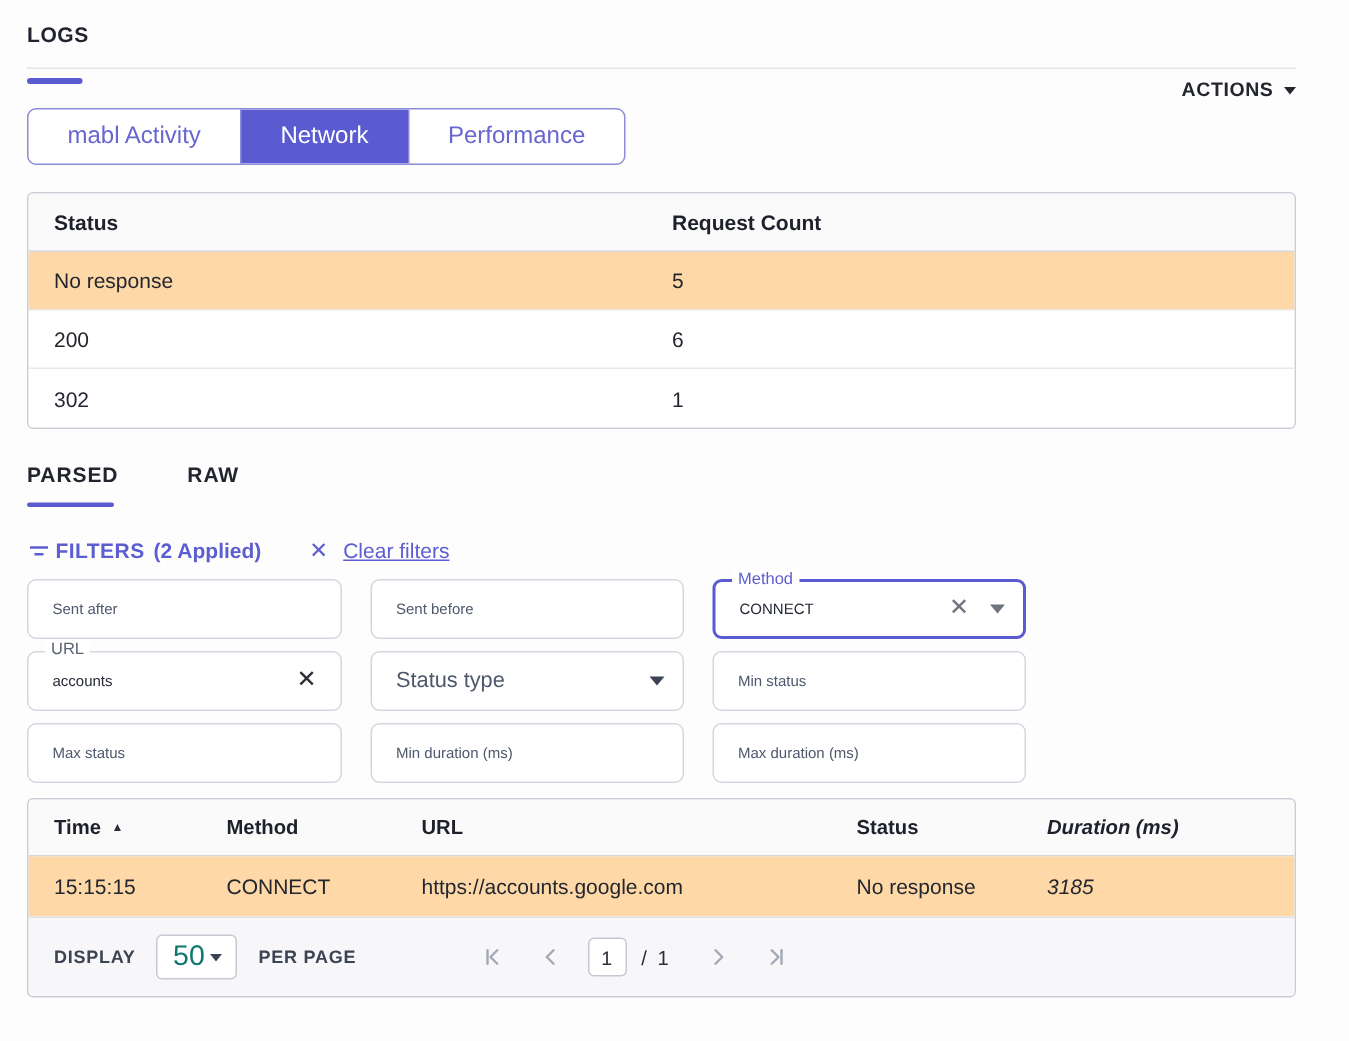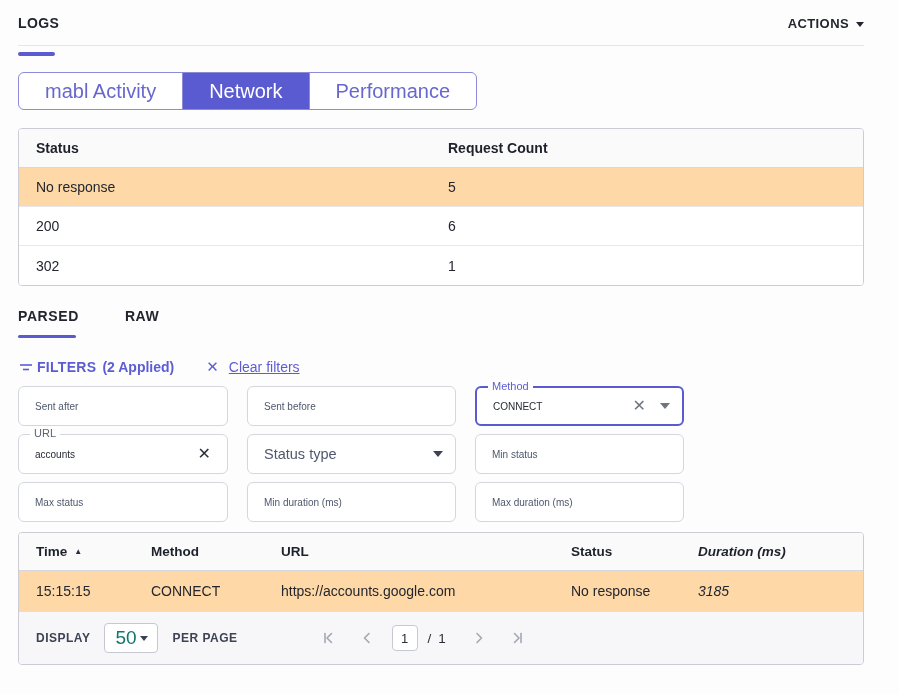--- a/index.html
+++ b/index.html
@@ -4,26 +4,26 @@
 <style>
   * { margin:0; padding:0; box-sizing:border-box; }
   html,body { width:899px; height:694px; overflow:hidden; background:#fdfdfe; }
   body { font-family:"Liberation Sans", sans-serif; color:#23262f; }
   .page { padding:0 35px 0 18px; }
 
   
   .header { position:relative; height:46px; border-bottom:1px solid #e5e5ea; display:flex; justify-content:space-between; align-items:flex-start; }
   .logs-tab { position:relative; padding-top:15px; font-size:14px; font-weight:700; letter-spacing:.4px; color:#212430; height:56px; }
   .logs-underline { position:absolute; left:0; bottom:0; width:37px; height:4px; background:#5a5ad1; border-radius:2px; }
-  .actions-btn { padding-top:16px; font-size:13px; font-weight:700; letter-spacing:.4px; color:#24262e; display:flex; align-items:center; gap:7px; cursor:pointer; }
+  .actions-btn { padding-top:16px; font-size:13px; font-weight:700; letter-spacing:.4px; color:#24262e; display:flex; align-items:center; gap:7px; cursor:pointer;margin-top:36px; }
   .caret-down { width:0; height:0; border-left:4.5px solid transparent; border-right:4.5px solid transparent; border-top:5.5px solid #24262e; margin-top:1px; }
 
   
   .seg-group { margin-top:26px; display:inline-flex; border:1px solid #8b8bd9; border-radius:6px; overflow:hidden; height:38px; background:#fff; }
-  .seg { padding:0 26px; line-height:36px; font-size:20px; color:#6767cf; cursor:pointer; border-left:1px solid #8b8bd9; white-space:nowrap; }
+  .seg { padding:0 26px; line-height:36px; font-size:16px; color:#6767cf; cursor:pointer; border-left:1px solid #8b8bd9; white-space:nowrap; }
   .seg:first-child { border-left:none; }
   .seg.active { background:#5a5ad1; color:#fff; }
 
   
   .sum-table { margin-top:18px; border:1px solid #ccccd6; border-radius:4px; overflow:hidden; background:#fff; }
   .sum-row { display:flex; align-items:center; height:39px; font-size:14px; border-bottom:1px solid #e7e7ec; background:#fff; }
   .sum-row:last-child { border-bottom:none; }
   .sum-head { background:#fafafa; font-weight:700; color:#1e212b; border-bottom:1px solid #d6d6de; }
   .sum-col1 { width:429px; padding-left:17px; }
   .sum-col2 { flex:1; }

